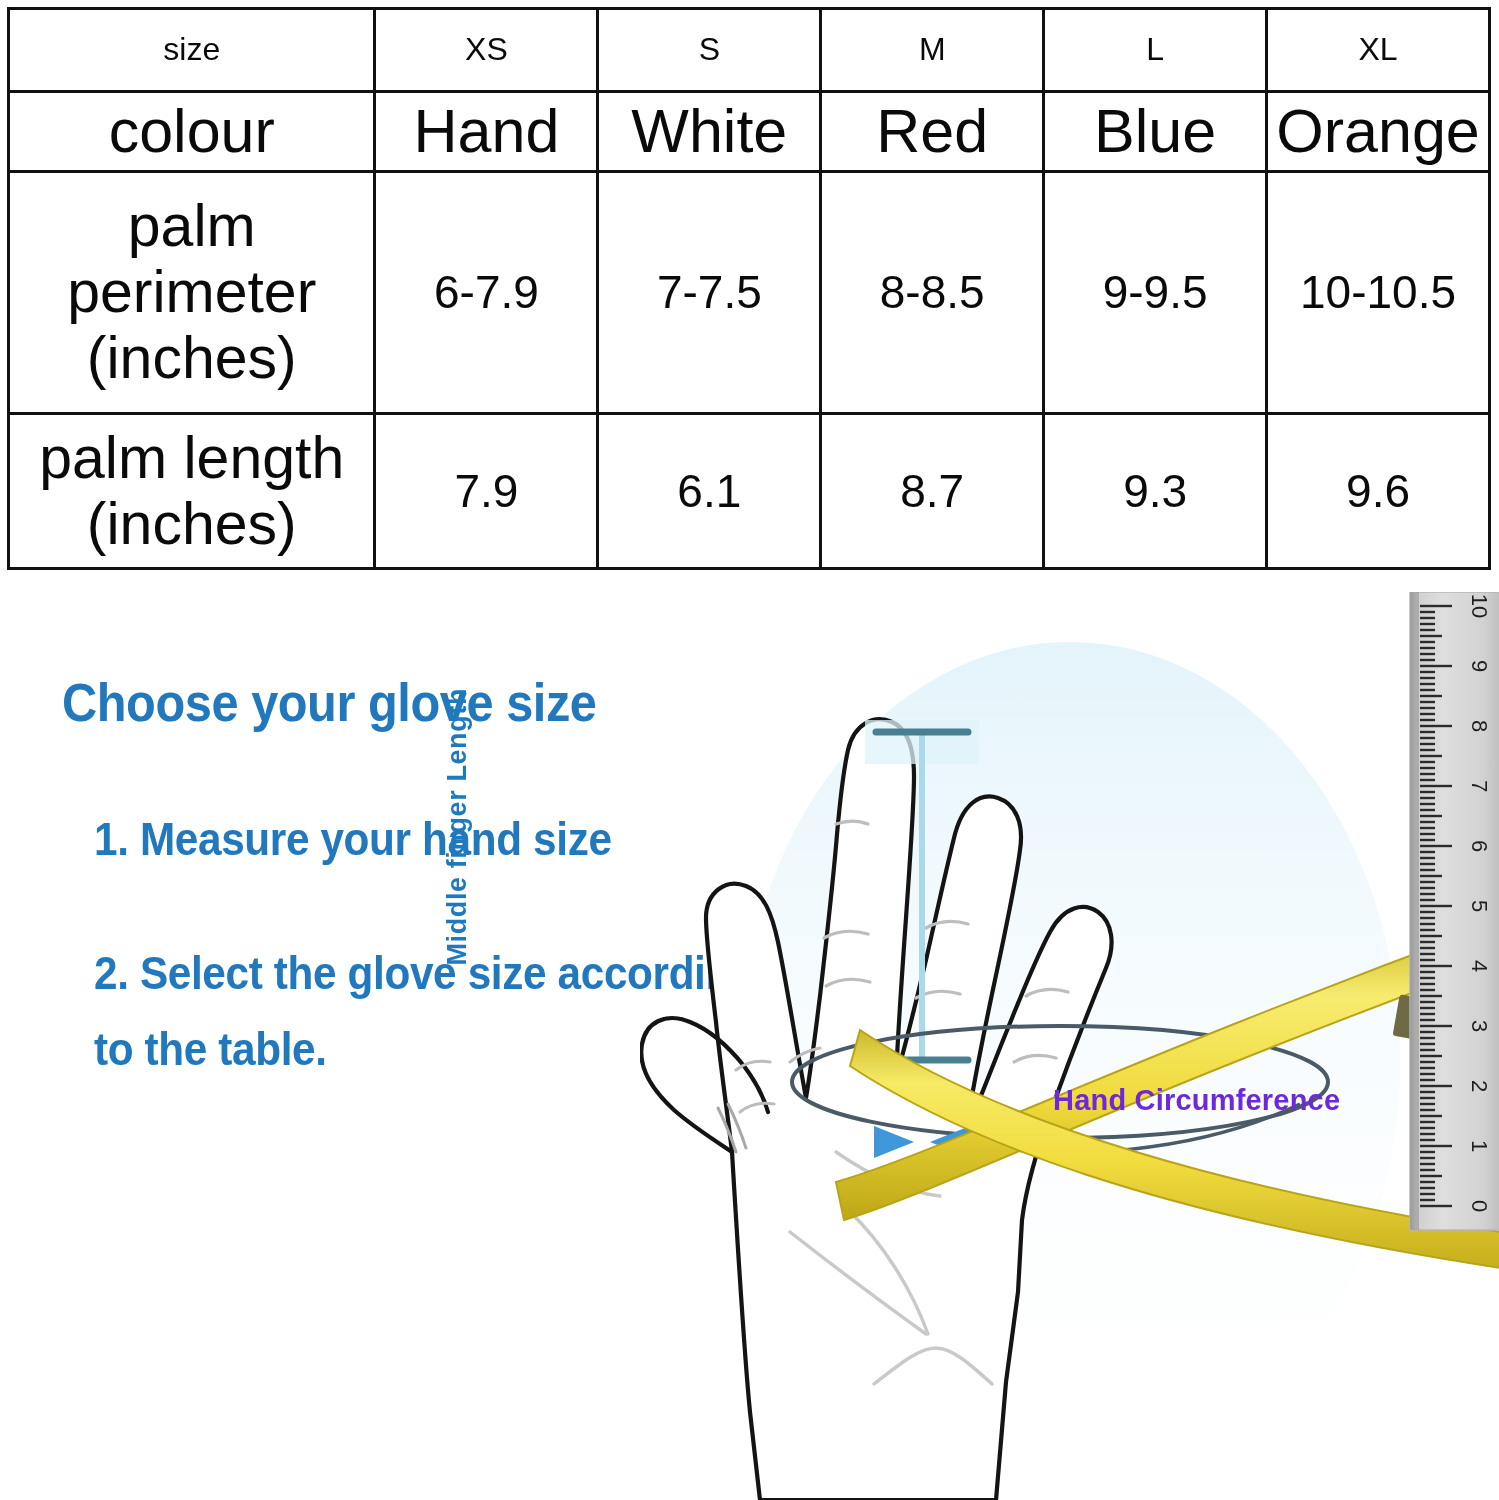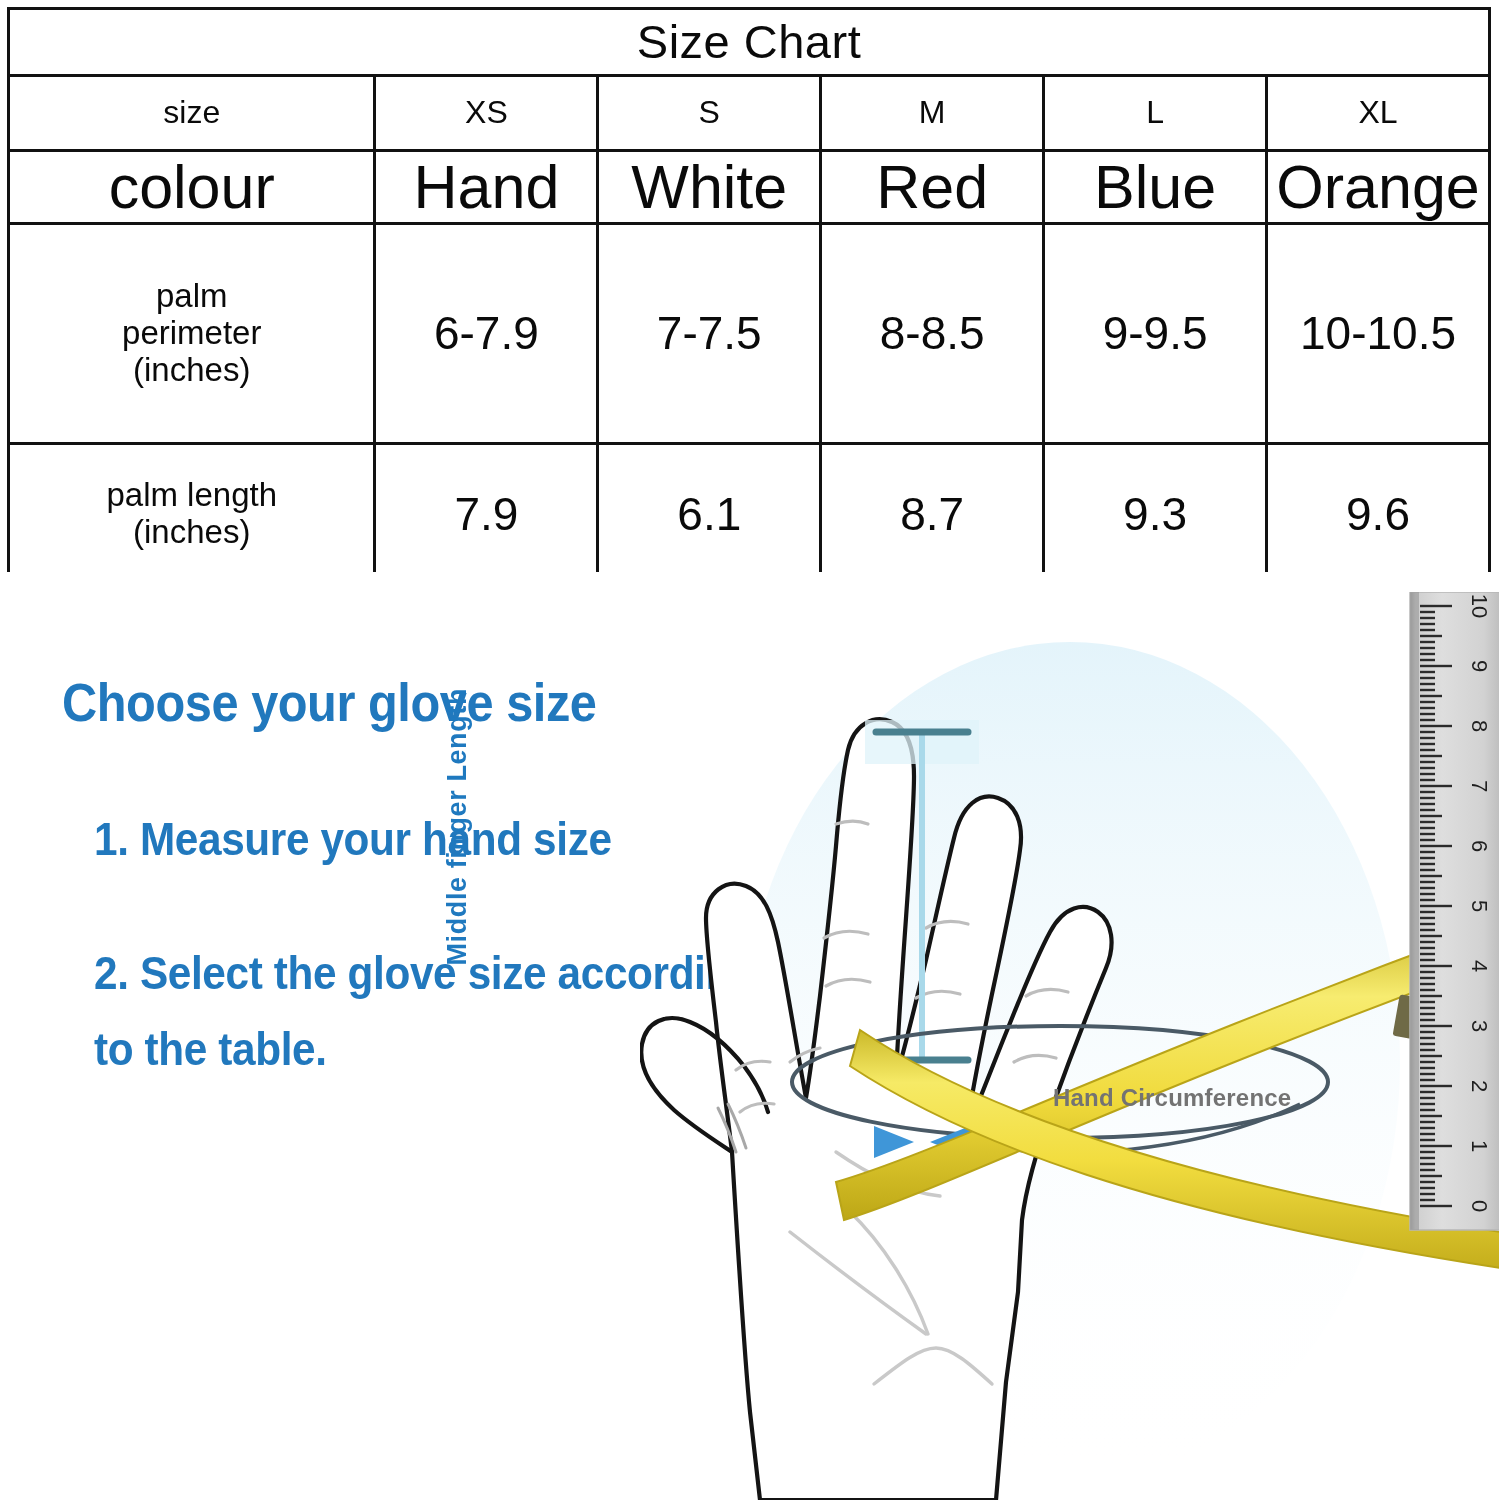--- a/index.html
+++ b/index.html
@@ -44,21 +44,21 @@
     font-size: 47px;
     letter-spacing: 0.5px;
   }
   .row-size td   { height: 72px; font-size: 32px; }
   .row-colour td { height: 70px; font-size: 61px; }
   .row-perimeter td { height: 217px; font-size: 46px; }
   .row-length td    { height: 138px; font-size: 46px; }
 
   .label-multi {
     display: block;
-    font-size: 33px;
+    font-size: 59px;
     line-height: 1.12;
   }
 
   
   #lower-panel {
     position: absolute;
     left: 0;
     top: 572px;
     width: 1499px;
     height: 928px;
@@ -121,42 +121,39 @@
   #middle-finger-label {
     left: 1082px;
     top: 688px;
   }
   #hand-circumference-label {
     position: absolute;
     left: 1053px;
     top: 1082px;
     font-family: "Liberation Sans", sans-serif;
     font-weight: bold;
-    font-size: 24px;
-    color: #737373;
+    font-size: 29px;
+    color: #6d28d9;
     letter-spacing: 0.2px;
     white-space: nowrap;
   }
 </style>
 </head>
 <body>
 
 <table id="size-chart-table">
   <colgroup>
     <col class="col-label">
       <col class="col-size">
       <col class="col-size">
     <col class="col-size">
       <col class="col-size">
       <col class="col-size">
   </colgroup>
   <tbody>
-    <tr>
-      <td class="title-cell" colspan="6">Size Chart</td>
-    </tr>
     <tr class="row-size">
       <td>size</td>
       <td>XS</td>
       <td>S</td>
       <td>M</td>
       <td>L</td>
       <td>XL</td>
     </tr>
     <tr class="row-colour">
       <td>colour</td>

